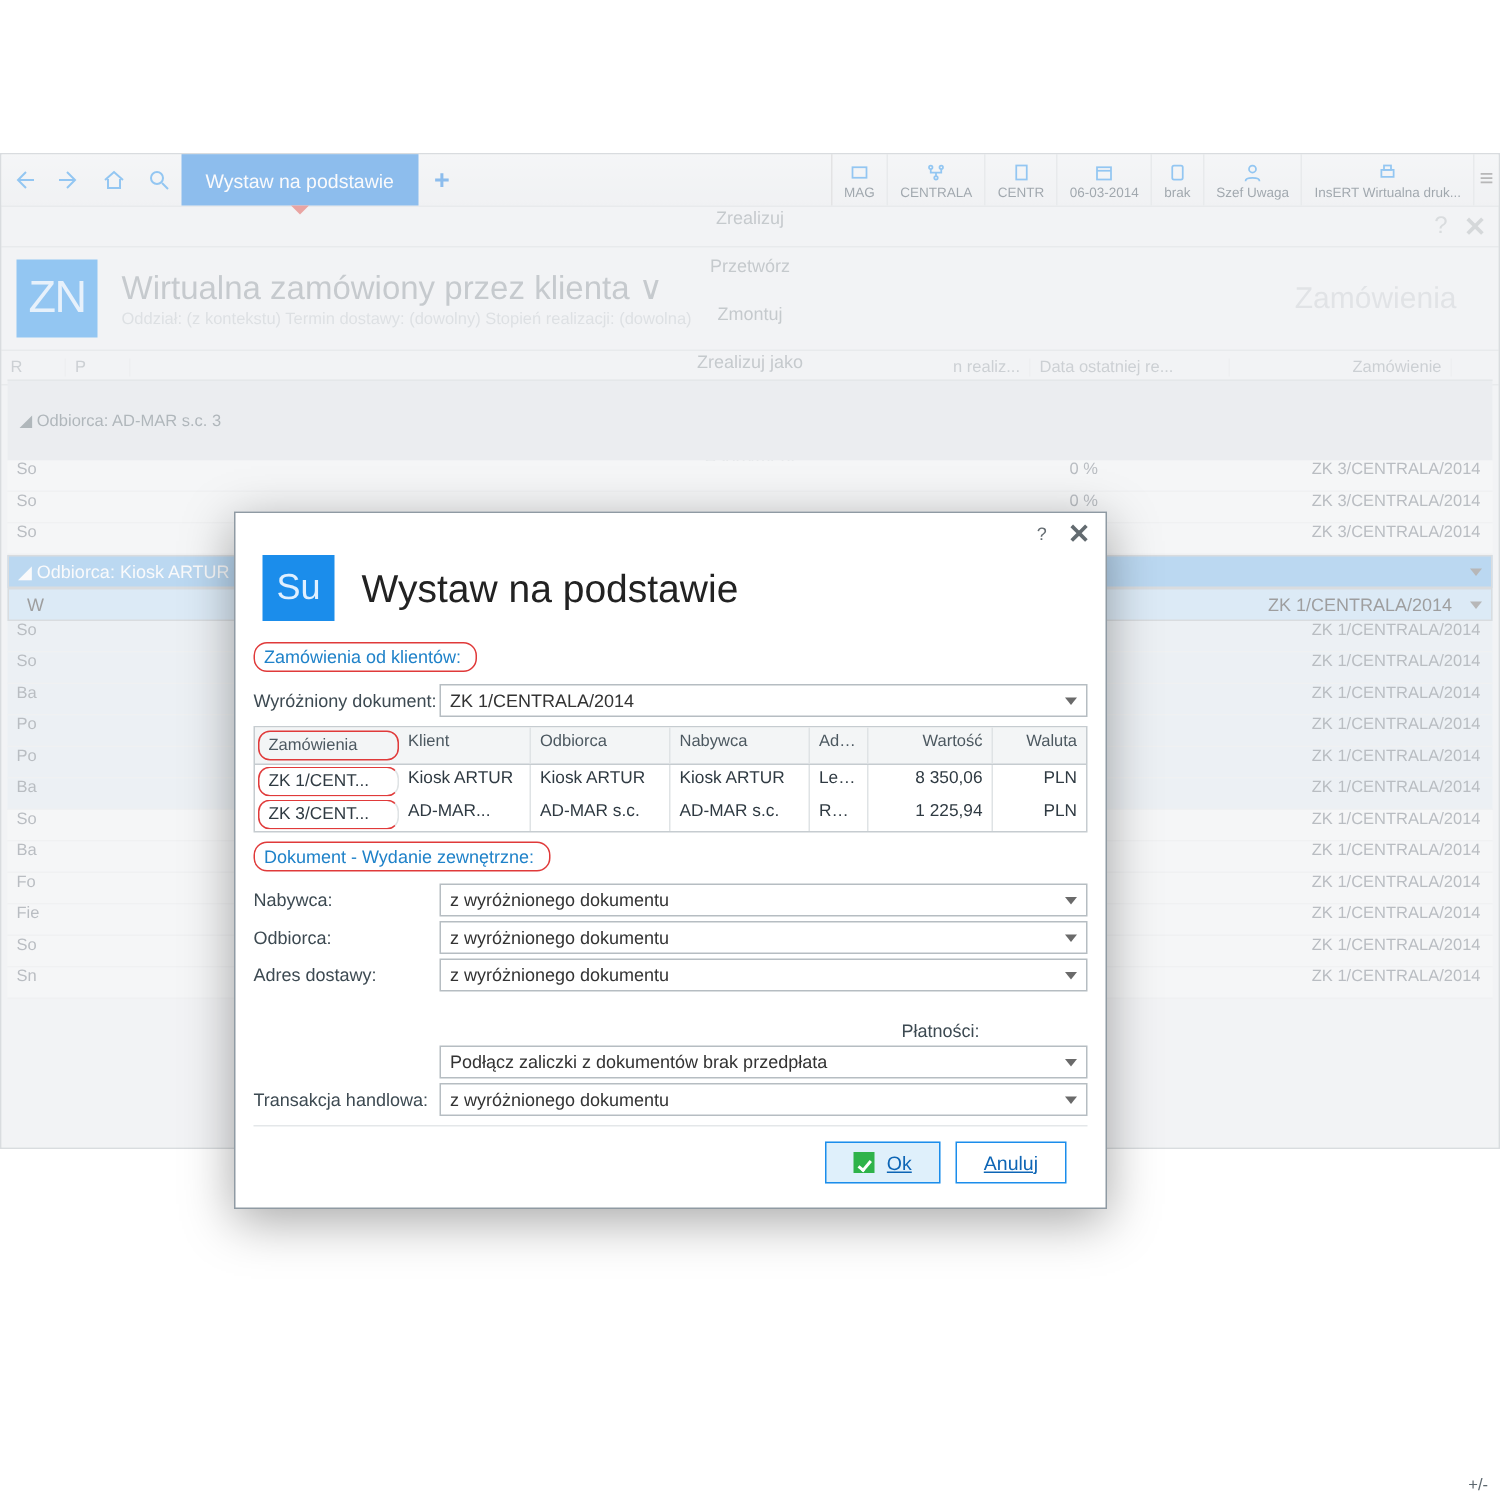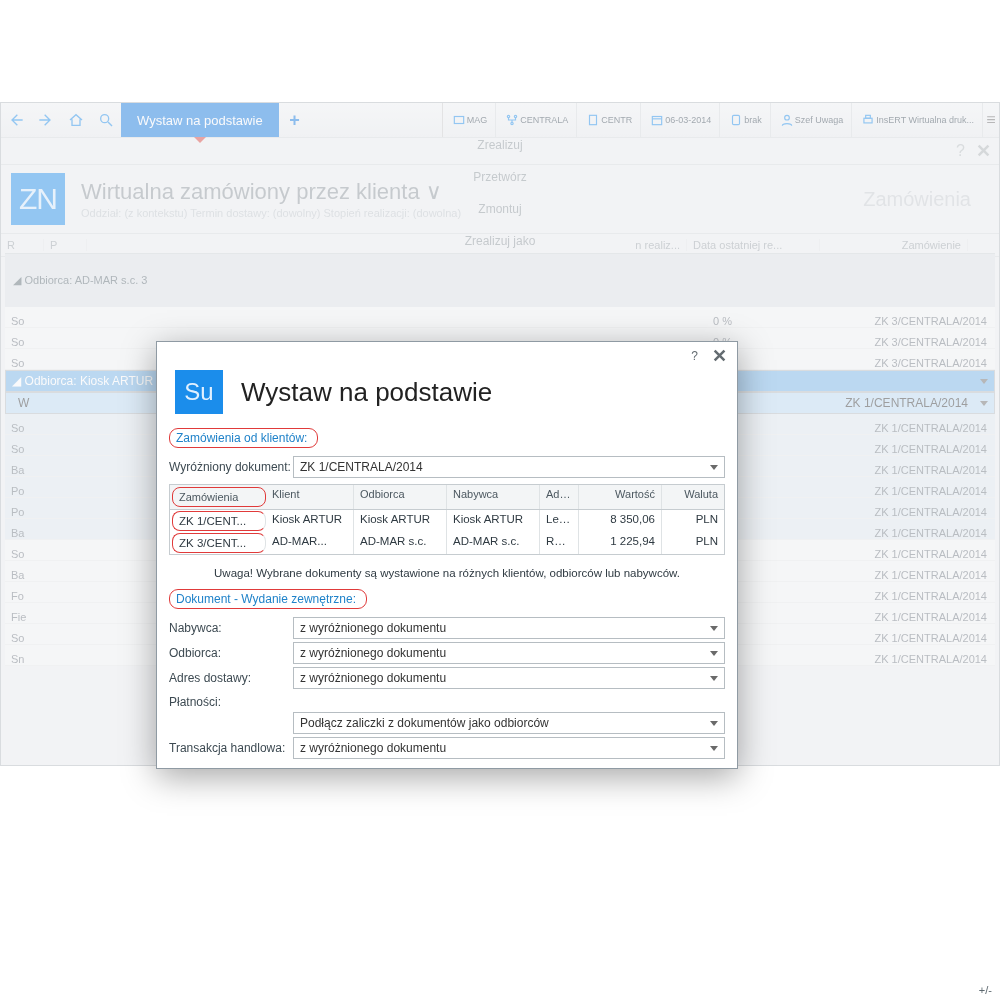--- a/index.html
+++ b/index.html
@@ -9,21 +9,21 @@
 
   
   .toolbar { height:34px; border-bottom:1px solid #d8dcde; display:flex; align-items:stretch; font-size:13px; color:#1b75c8; background:linear-gradient(#f3f5f6,#e9ecee); position:relative;}
   .tbtn { width:30px; display:flex; align-items:center; justify-content:center; cursor:pointer; }
   .tbtn svg { width:16px; height:16px; }
   .blue-stroke { stroke:#1b8deb; fill:none; stroke-width:2; }
   .active-tab { background:#0f78e0; color:#fff; display:flex; align-items:center; padding:0 16px; font-size:13px; position:relative; }
   .active-tab::after { content:""; position:absolute; bottom:-6px; left:50%; margin-left:-6px; width:0;height:0;border-left:6px solid transparent;border-right:6px solid transparent;border-top:6px solid #d9413a;}
   .plus-tab { width:32px; display:flex; align-items:center; justify-content:center; color:#0f78e0; font-size:18px; font-weight:bold; cursor:pointer;}
   .ribbon-right { margin-left:auto; height:100%; display:flex; border-left:1px solid #ccc;}
-  .ritem { display:flex; flex-direction:row; align-items:center; padding:0 8px; border-right:1px solid #d8dcde; font-size:9px; color:#3a4a56; cursor:pointer;}
+  .ritem { display:flex; flex-direction:column; align-items:center; justify-content:center; padding:0 8px; border-right:1px solid #d8dcde; font-size:9px; color:#3a4a56; cursor:pointer;}
   .ritem .ricon { width:16px; height:14px; margin-bottom:1px;}
   .ritem:last-child{border-right:none;}
   .rmore { width:16px; display:flex; align-items:center; justify-content:center; color:#6a6a6a; font-size:16px;}
 
   
   .subbar { height:26px; display:flex; align-items:center; gap:18px; padding:0 8px; font-size:12px; color:#8b949a; border-bottom:1px solid #d8dcde; position:relative;flex-direction:column;}
   .subbar .q { position:absolute; right:34px; top:4px; color:#b6bcbf; font-size:16px;}
   .subbar .x { position:absolute; right:8px; top:2px; color:#aeb4b7; font-size:18px; font-weight:bold;}
 
   
@@ -34,38 +34,38 @@
   .hright { margin-left:auto; color:#c8cdd1; font-size:20px; padding-right:18px;}
 
   
   .colrow { height:22px; border-bottom:1px solid #d8dcde; display:flex; font-size:11px; color:#9aa2a8; align-items:center;}
   .colrow span{ padding:0 6px; border-right:1px solid #e4e7e9;}
 
   
   .bgrows { position:absolute; left:4px; top:150px; right:4px; }
   .grp { background:#dde3e7; font-size:11px; color:#5c6a72; padding:20px 8px; border-top:1px solid #cfd5d8;}
   .grp.sel { background:#74b4e8; color:#fff;}
-  .brow { height:20px; display:flex; font-size:11px; color:#6f7880; align-items:flex-end; border-bottom:1px solid #e8eaec; background:#f4f5f6;}
+  .brow { height:20px; display:flex; font-size:11px; color:#6f7880; align-items:flex-start; border-bottom:1px solid #e8eaec; background:#f4f5f6;}
   .brow.sel{background:#bcdcf4;}
   .brow.hi{background:#dfe9ef;}
   .brow .pct{ width:78px; text-align:right; padding-right:10px;}
   .brow .ord{ flex:0 0 135px; text-align:right; padding-right:8px;}
   .brow .sp{ flex:1;}
 
   
   .dialog { position:absolute; left:155px; top:238px; width:580px; background:#fff; border:1px solid #8f9aa3; box-shadow:0 8px 32px rgba(0,0,0,.35); z-index:10; font-size:12px; color:#333;}
   .dlg-top { height:28px; display:flex; align-items:center; justify-content:flex-end; padding:0 10px; gap:14px; color:#636b70;}
   .dlg-top span{cursor:pointer;}
   .dlg-head { display:flex; align-items:center; gap:18px; padding:0 30px 14px 18px;}
   .dlg-badge { width:48px; height:44px; background:#1b8deb; color:#e0f0ff; font-size:24px; display:flex; align-items:center; justify-content:center;}
   .dlg-title { font-size:26px; font-weight:400; color:#222;}
   .dlg-body { padding:0 12px 6px 12px;}
   .link { color:#1f82c9; text-decoration:none; cursor:pointer;}
   .redcirc { border:1.5px solid #e03a3a; border-radius:9px; padding:2px 10px 2px 6px; display:inline-block;}
-  .formrow { display:flex; align-items:center; margin:3px 0;}
+  .formrow { display:flex; align-items:center; margin:3px 0;justify-content:flex-end;}
   .formrow .lab{ width:124px; color:#3d4a52;}
   .sel { flex:1; height:20px; border:1px solid #b6bdc2; padding:0 18px 0 6px; line-height:20px; position:relative; background:#fff; cursor:pointer; font-size:12px; color:#333;}
   .sel::after{content:"";position:absolute;right:6px;top:8px;border-left:4px solid transparent;border-right:4px solid transparent;border-top:5px solid #6a6a6a;}
   .tbl { border:1px solid #c6ccd0; margin:6px 0;}
   .thead,.trow{display:flex;}
   .thead{ background:#f3f5f6; font-size:11px; color:#4c5860; border-bottom:1px solid #c6ccd0;}
   .thead div,.trow div{ padding:3px 6px; border-right:1px solid #dfe3e5; overflow:hidden; white-space:nowrap; text-overflow:ellipsis;}
   .thead div:last-child,.trow div:last-child{border-right:none;text-align:right;}
   .c1{width:80px}.c2{width:75px}.c3{width:80px}.c4{width:80px}.c5{flex:1}.c6{width:70px;text-align:right}.c7{width:50px}
   .thead .c1{border:1.5px solid #e03a3a;border-radius:8px;margin:2px 0 2px 2px;}
@@ -338,46 +338,54 @@
           <div class="c1 ordcell">ZK 3/CENT...</div>
           <div class="c2">AD-MAR...</div>
           <div class="c3">AD-MAR s.c.</div>
           <div class="c4">AD-MAR s.c.</div>
           <div class="c5">Romanowskiego 23  44-...</div>
           <div class="c6">1 225,94</div>
           <div class="c7">PLN</div>
         </div>
       </div>
 
-      <div class="warn">Uwaga! Wybrane dokumenty są wystawione na różnych klientów, odbiorców lub nabywców.</div>
 
       <span class="redcirc"><a class="link">Dokument - Wydanie zewnętrzne:</a></span>
 
       <div class="formrow" style="margin-top:8px">
         <span class="lab">Nabywca:</span>
         <div class="sel">z wyróżnionego dokumentu</div>
       </div>
       <div class="formrow">
         <span class="lab">Odbiorca:</span>
         <div class="sel">z wyróżnionego dokumentu</div>
       </div>
       <div class="formrow">
         <span class="lab">Adres dostawy:</span>
         <div class="sel">z wyróżnionego dokumentu</div>
       </div>
-      <div class="formrow" style="margin-top:6px">
+      <div class="formrow" style="margin-top:19px">
         <span class="lab">Płatności:</span>
       </div>
       <div class="formrow">
         <span class="lab"></span>
-        <div class="sel">Podłącz zaliczki z dokumentów jako odbiorców</div>
+        <div class="sel">Podłącz zaliczki z dokumentów brak przedpłata</div>
       </div>
       <div class="formrow">
         <span class="lab">Transakcja handlowa:</span>
         <div class="sel">z wyróżnionego dokumentu</div>
       </div>
 
+      <div class="btnbar">
+        <div class="btn primary">
+              <span class="ok-ic"></span>
+              <span class="underline">Ok</span>
+            </div>
+        <div class="btn">
+              <span class="underline">Anuluj</span>
+            </div>
+      </div>
     </div>
   </div>
 
 </div>
 <div class="plusminus">+/-</div>
 </div>
 
 </body></html>

